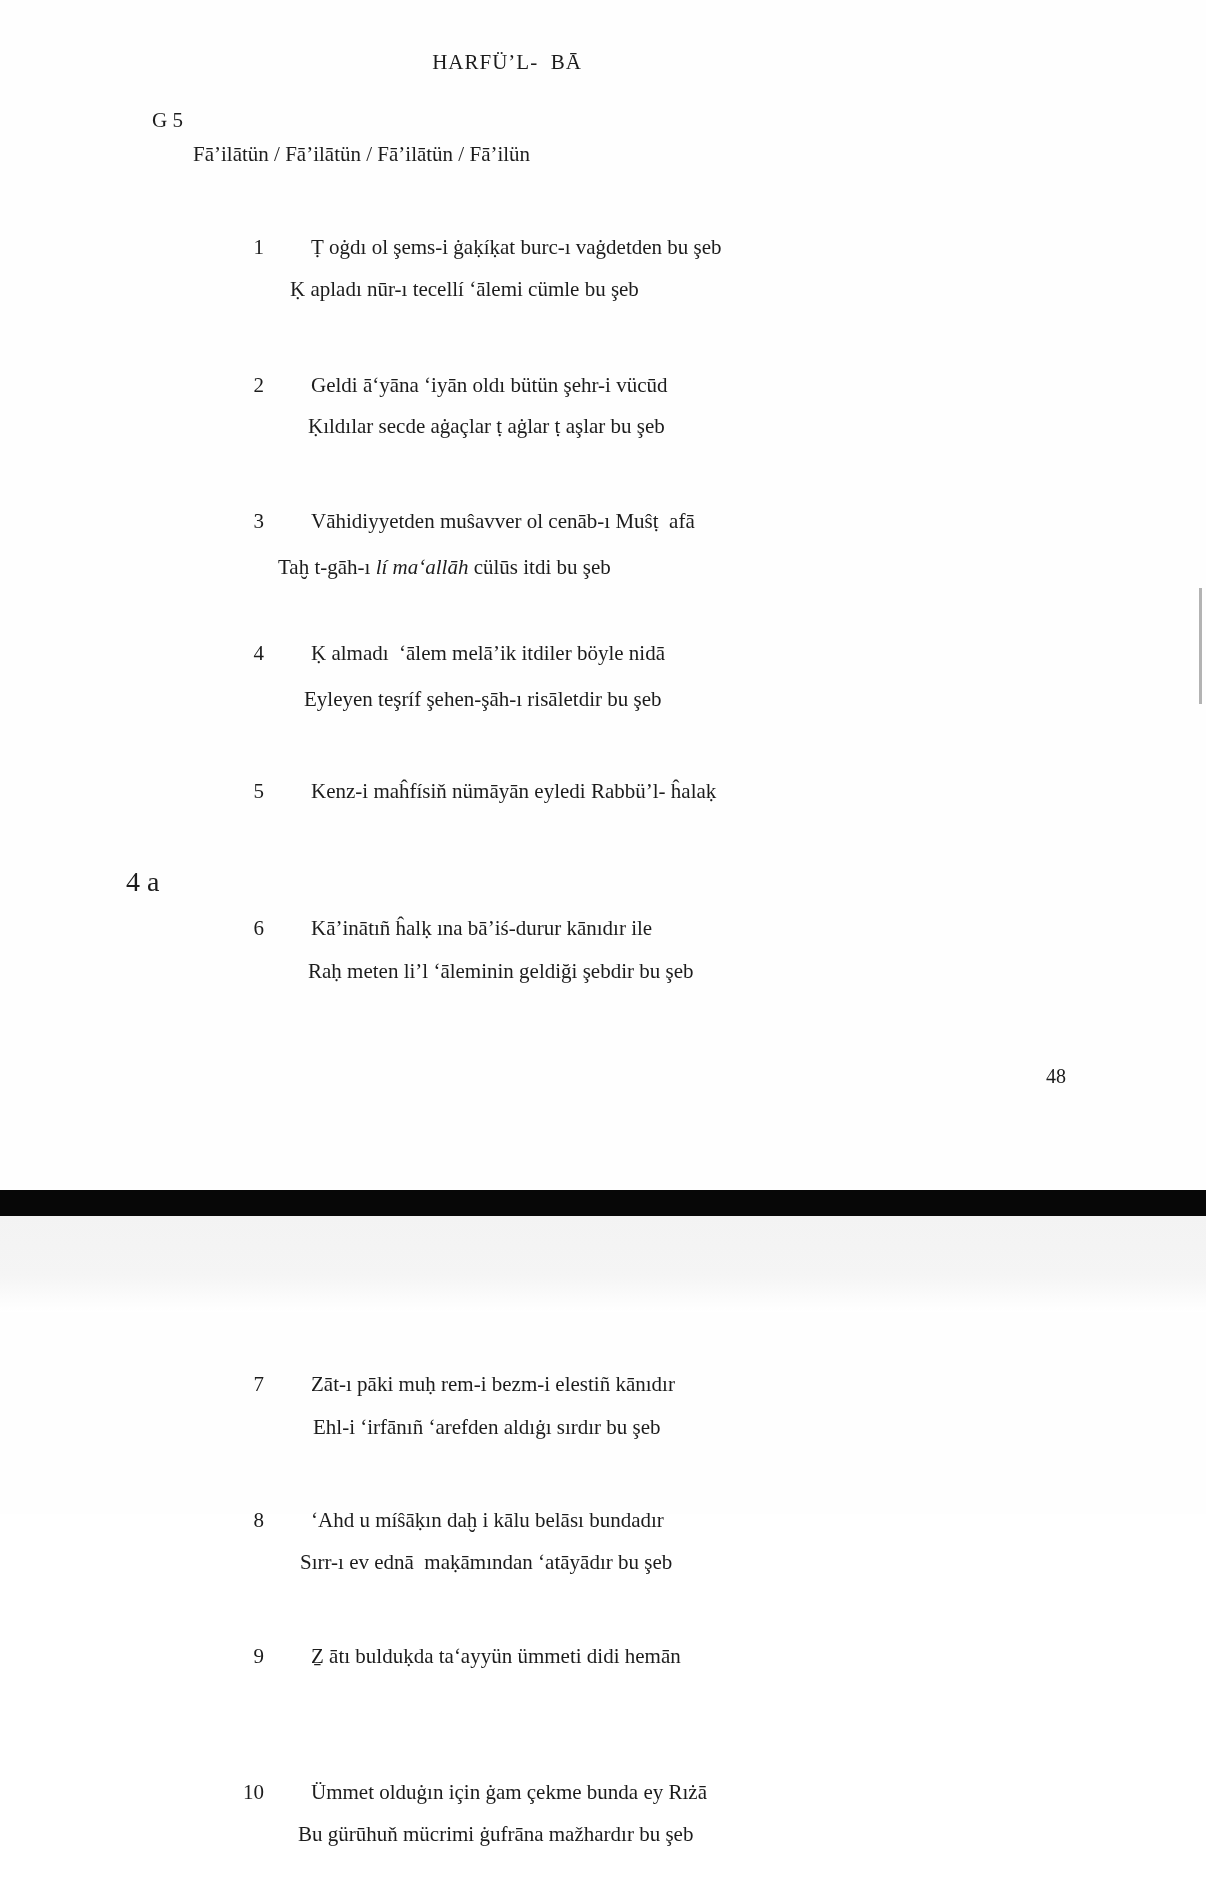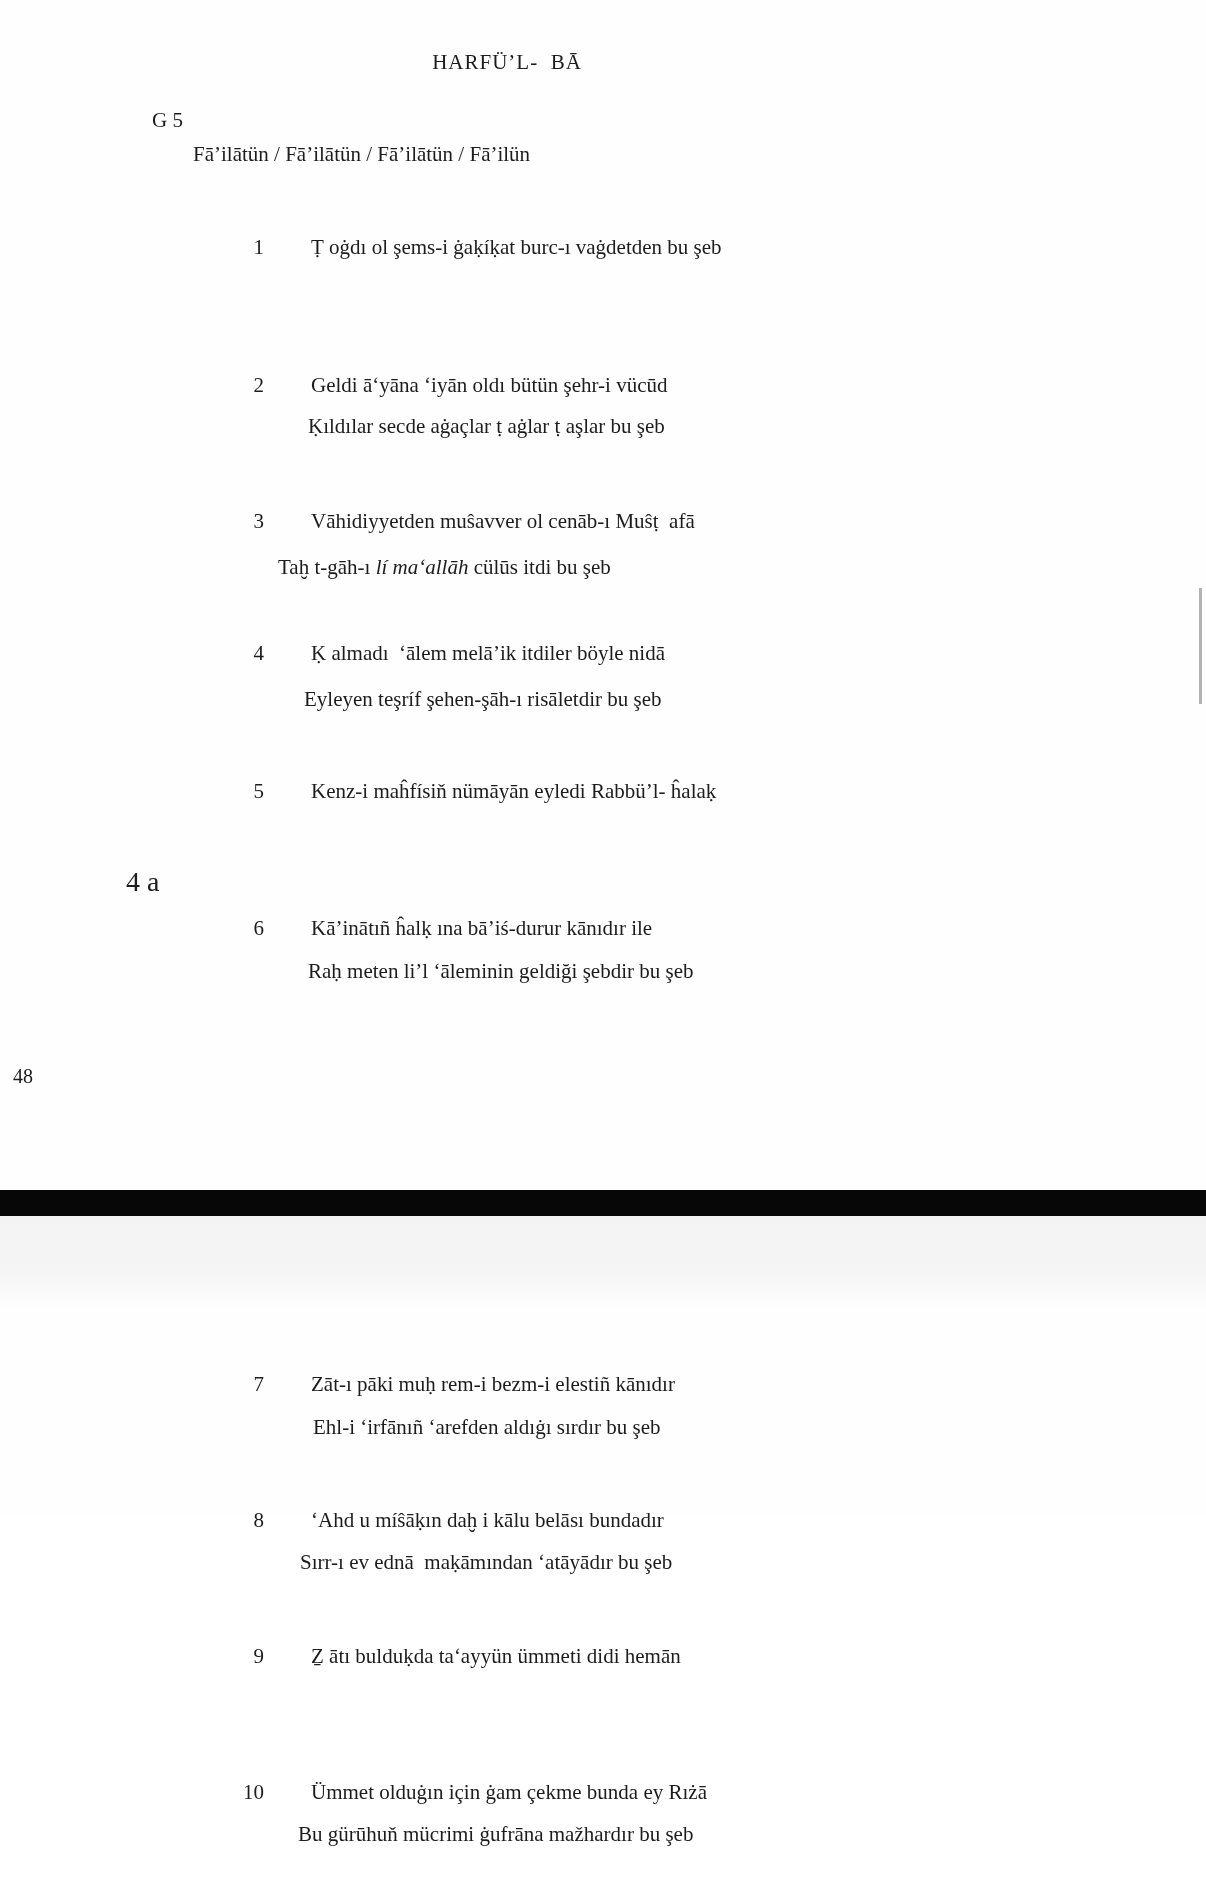--- a/index.html
+++ b/index.html
@@ -17,40 +17,41 @@
     font-size:21px;
     line-height:30px;
     white-space:pre;
     color:#1c1c1c;
   }
   .header{left:0;top:47px;width:1014px;text-align:center;letter-spacing:1px;}
   .gnum{left:152px;top:94px;margin-top:11px;}
   .meter{left:193px;top:139px;}
   .cnum{left:230px;width:34px;text-align:right;}
   .folio{left:126px;top:867px;}
-  .pageno{left:0;top:1061px;width:1066px;text-align:left;font-size:20px;padding-left:13px;}
+  .pageno{left:0;top:1061px;width:1066px;text-align:right;font-size:20px;}
   .sep-band{position:absolute;left:0;top:1190px;width:1206px;height:26px;background:#070707;}
   .next-page-top{
     position:absolute;left:0;top:1216px;width:1206px;height:96px;
     background:linear-gradient(#f3f3f3 0%,#f5f5f5 62%,#fcfcfc 88%,#ffffff 100%);
   }
   .scroll-line{position:absolute;left:1199px;top:588px;width:3px;height:116px;background:#b3b3b3;}
   .it{font-style:italic;}
 </style>
 </head>
 <body>
 
 <div class="page">
 
   <div class="t header">HARFÜ’L-  BĀ</div>
   <div class="t gnum">G 5</div>
   <div class="t meter">Fā’ilātün / Fā’ilātün / Fā’ilātün / Fā’ilün</div>
 
   <div class="t cnum" style="top:232px">1</div>
   <div class="t" style="left:311px;top:232px">Ṭ oġdı ol şems-i ġaḳíḳat burc-ı vaġdetden bu şeb</div>
+  <div class="t" style="left:290px;top:274px">Ḳ apladı nūr-ı tecellí ‘ālemi cümle bu şeb</div>
 
   <div class="t cnum" style="top:370px">2</div>
   <div class="t" style="left:311px;top:370px">Geldi ā‘yāna ‘iyān oldı bütün şehr-i vücūd</div>
   <div class="t" style="left:308px;top:411px">Ḳıldılar secde aġaçlar ṭ aġlar ṭ aşlar bu şeb</div>
 
   <div class="t cnum" style="top:506px">3</div>
   <div class="t" style="left:278px;top:552px"><span>Taḫ t-gāh-ı </span><span class="it">lí ma‘allāh</span><span> cülūs itdi bu şeb</span></div>
   <div class="t" style="left:311px;top:506px">Vāhidiyyetden muŝavver ol cenāb-ı Muŝṭ  afā</div>
 
   <div class="t cnum" style="top:638px">4</div>

